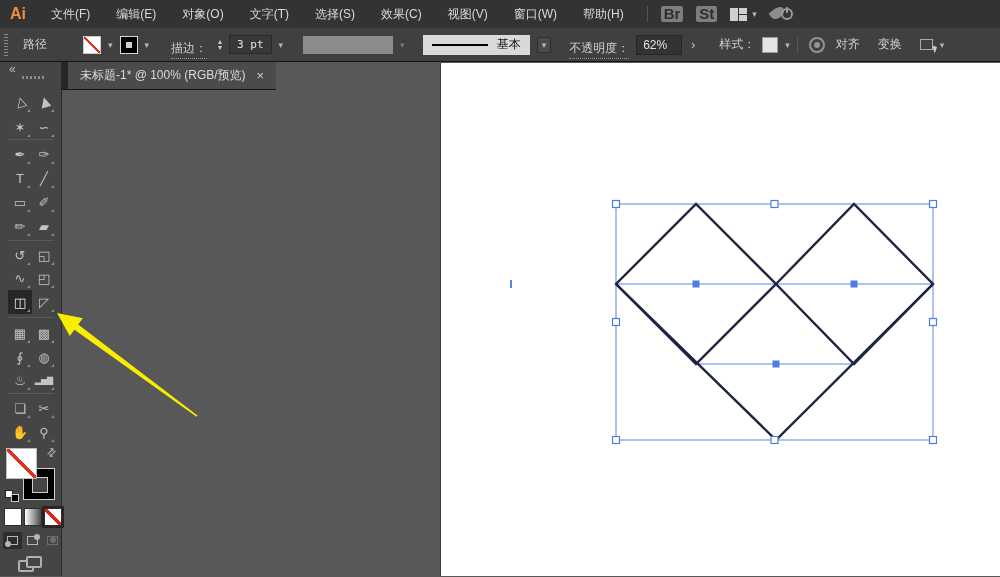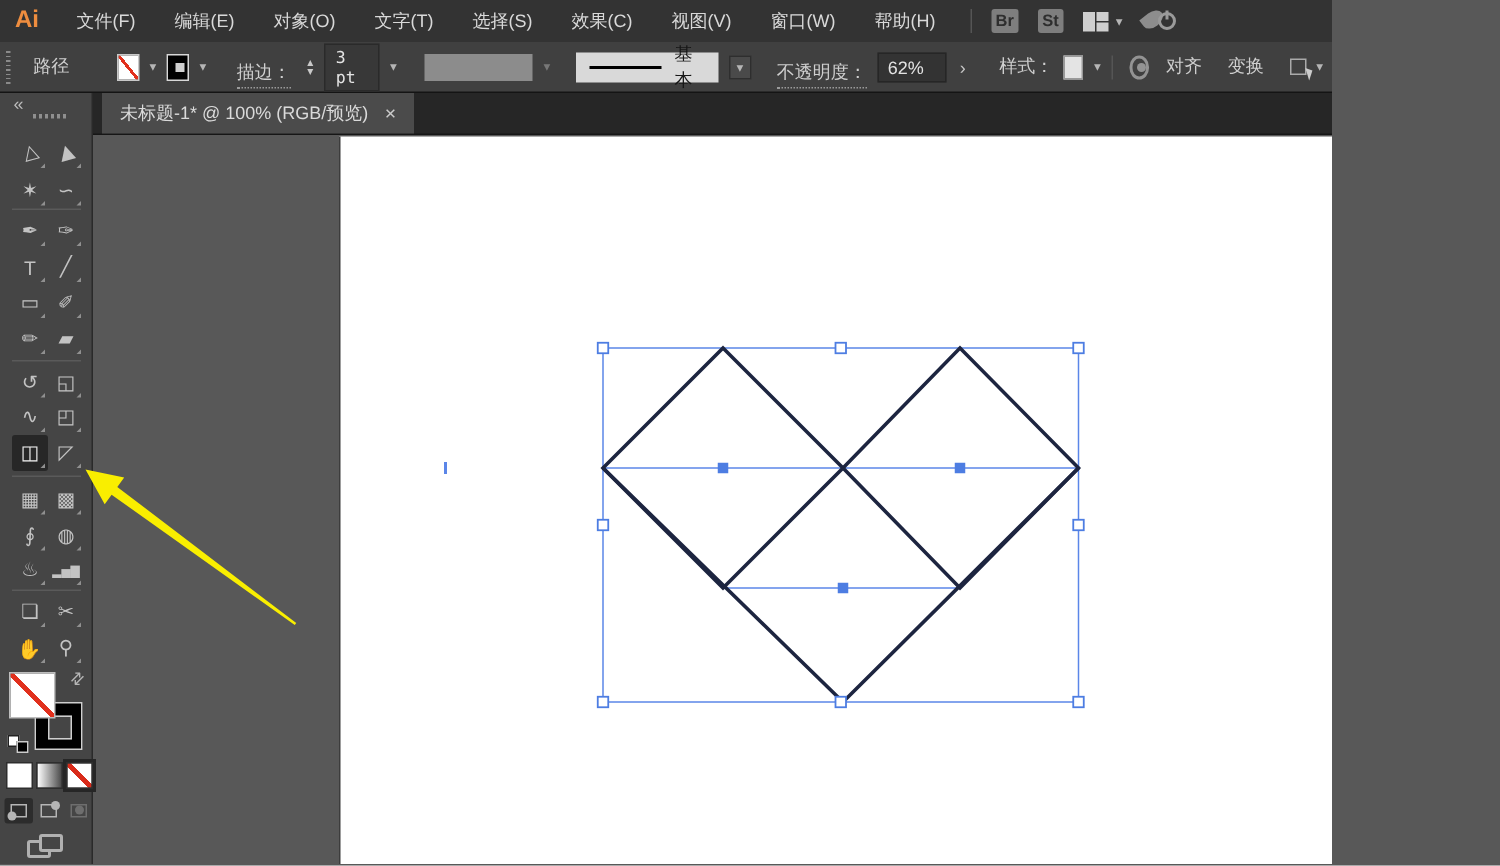--- a/index.html
+++ b/index.html
@@ -1,26 +1,26 @@
 <!DOCTYPE html>
 <html><head>
 <meta charset="utf-8">
 <style>
   * { box-sizing: border-box; margin: 0; padding: 0; }
   html, body { width: 1000px; height: 577px; overflow: hidden; }
   body { font-family: "Liberation Sans", "DejaVu Sans", sans-serif; background: #585858; }
-  #app { position: relative; width: 888px; height: 577px; }
+  #app { position: relative; width: 1000px; height: 577px; }
 
   
   .menubar { height: 28px; background: #333333; display: flex; align-items: center; color: #d9d9d9; font-size: 12px; }
   .ai-logo { color: #ee8d3f; font-weight: bold; font-size: 16px; margin: 0 12px 0 10px; letter-spacing: 0; }
   .menu-item { padding: 0 13px; line-height: 28px; cursor: default; white-space: nowrap; }
   .menubar-right { display: flex; align-items: center; margin-left: 10px; gap: 13px; }
   .mb-sep { width: 1px; height: 16px; background: #555; }
-  .sq-btn { background: #7e7e7e; color: #2e2e2e; font-weight: bold; font-size: 11px; padding: 2px 3px; border-radius: 2px; line-height: 12px; }
+  .sq-btn { background: #7e7e7e; color: #2e2e2e; font-weight: bold; font-size: 15px; padding: 2px 3px; border-radius: 2px; line-height: 12px; }
   .ws-icon { display: flex; gap: 1px; }
   .ws-icon .c1 { width: 8px; height: 13px; background: #cfcfcf; }
   .ws-icon .c2 { display: flex; flex-direction: column; gap: 1px; }
   .ws-icon .c2 i { width: 8px; height: 6px; background: #cfcfcf; display: block; }
   .chev { color: #b5b5b5; font-size: 9px; }
   .gpu-icon { position: relative; width: 24px; height: 18px; }
   .gpu-icon .flame { position: absolute; left: 0; top: 3px; width: 15px; height: 10px; background: #8d8d8d; border-radius: 0 50% 50% 50%; transform: rotate(-38deg); }
   .gpu-icon .pwr { position: absolute; right: 1px; top: 3px; width: 12px; height: 12px; border: 2px solid #9a9a9a; border-radius: 50%; }
   .gpu-icon .pwr i { position: absolute; left: 3px; top: -3px; width: 2px; height: 6px; background: #9a9a9a; display: block; }
 
@@ -80,21 +80,21 @@
   .dmode .db { position: relative; width: 11px; height: 9px; border: 1px solid #b5b5b5; }
   .dmode .db i { position: absolute; width: 6px; height: 6px; border-radius: 50%; background: #b5b5b5; left: -3px; bottom: -3px; }
   .dmode.inside .db { border-color: #6e6e6e; } .dmode.inside .db i { background: #6e6e6e; left: 2px; bottom: 1px; }
   .dmode.behind .db i { left: auto; right: -3px; top: -3px; }
 
   .scrmode { position: absolute; left: 18px; top: 494px; width: 26px; height: 18px; }
   .scrmode .r1 { position: absolute; left: 0; top: 4px; width: 16px; height: 12px; border: 2px solid #b0b0b0; border-radius: 2px; }
   .scrmode .r2 { position: absolute; left: 8px; top: 0; width: 16px; height: 12px; border: 2px solid #b0b0b0; border-radius: 2px; background: #454545; }
 
   
-  .workarea { flex: 1; display: flex; flex-direction: column; min-width: 0; }
+  .workarea { flex: 1; display: flex; flex-direction: row; min-width: 0; }
   .tabbar { height: 28px; background: #262626; border-bottom: 1px solid #161616; display: flex; align-items: stretch; }
   .tab { margin-left: 6px; background: #4b4b4b; color: #dadada; font-size: 12px; display: flex; align-items: center; gap: 11px; padding: 0 12px; }
   .tab-close { color: #cccccc; font-size: 13px; line-height: 12px; }
   .canvas { position: relative; flex: 1; background: #585858; overflow: hidden; }
   .artboard { position: absolute; left: 164px; top: 1px; right: 0; bottom: 0; background: #ffffff; border-left: 1px solid #3c3c3c; }
   .overlay-svg { position: absolute; left: 0; top: 0; }
   .arrow-svg { position: absolute; left: 0; top: 0; z-index: 9; pointer-events: none; }
 </style>
 </head>
 <body>

